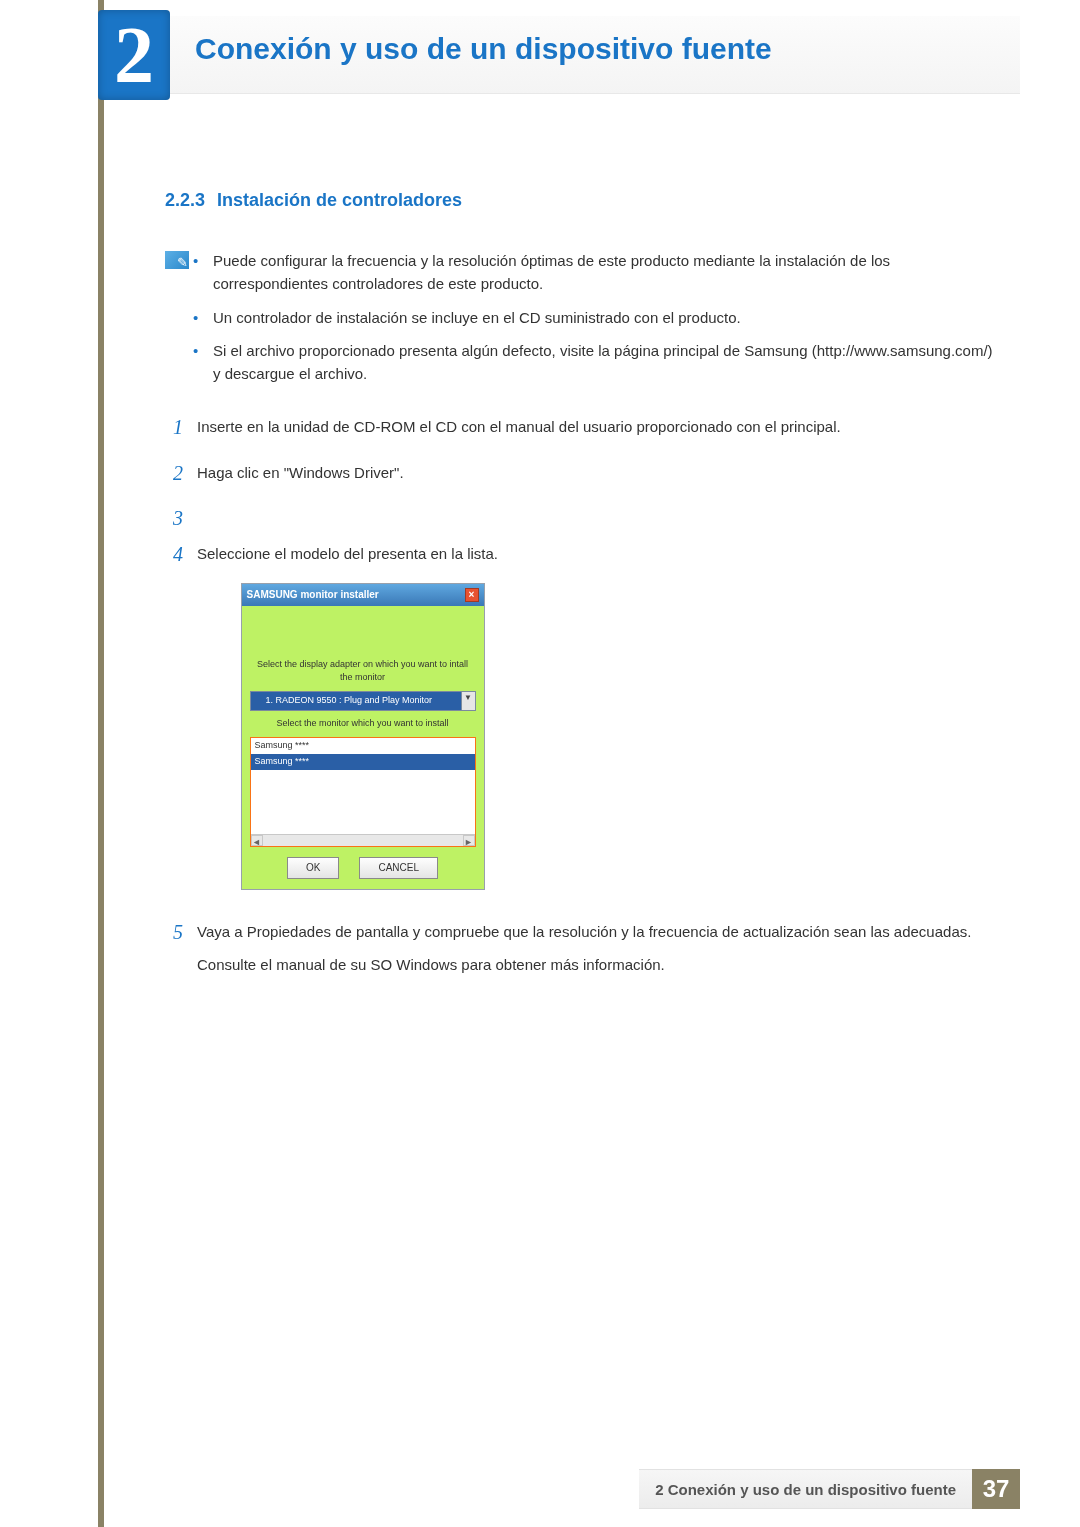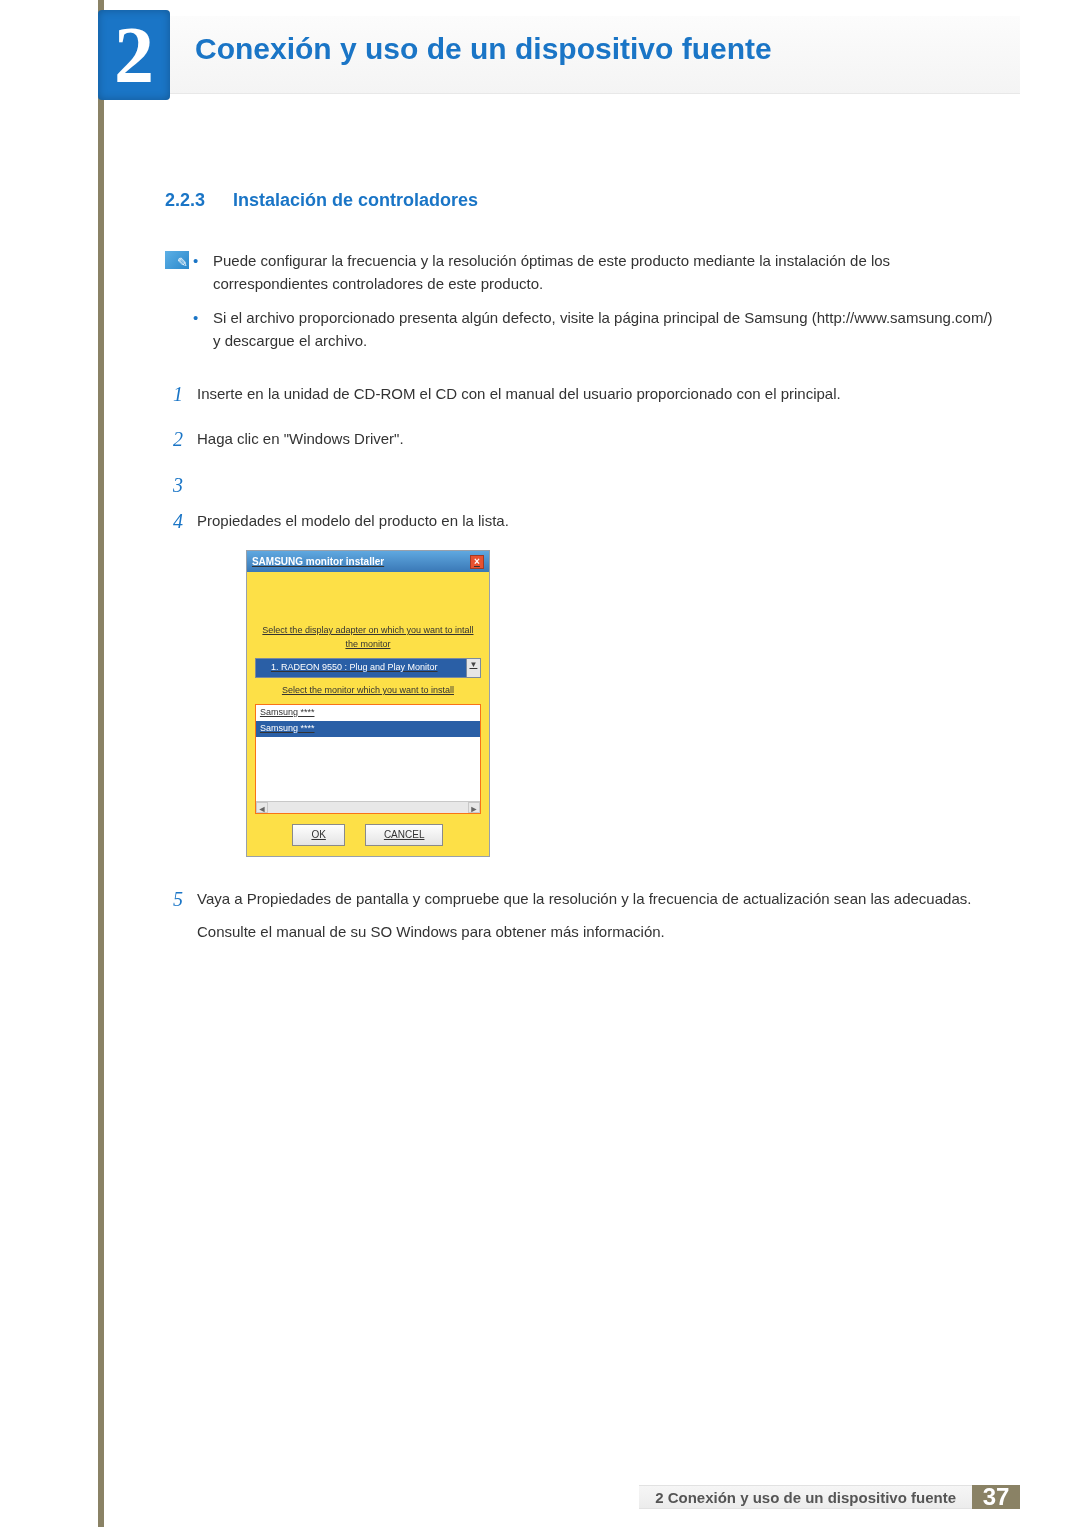--- a/index.html
+++ b/index.html
@@ -57,21 +57,21 @@
     color: #1a75c6;
   }
   .content {
     position: absolute;
     left: 165px;
     top: 190px;
     right: 80px;
   }
   .section-line {
     display: flex;
-    gap: 28px;
+    gap: 12px;
     font-size: 18px;
     font-weight: bold;
     color: #1a75c6;
     margin-bottom: 38px;
   }
   .note-row {
     display: flex;
     gap: 4px;
     margin-bottom: 20px;
   }
@@ -133,23 +133,22 @@
   }
   .step-body p { margin-bottom: 10px; }
   .dialog-wrap {
     margin: 18px 0 18px 30px;
     display: flex;
     justify-content: center;
   }
   .dialog {
     width: 244px;
     border: 1px solid #98a0ab;
-    background: #fde047;
+    background: #bef264;
     font-size: 10px;
-    text-decoration: underline;
   }
   .dlg-title {
     background: linear-gradient(#5fa8e0,#3a78b6);
     color: #fff;
     padding: 3px 5px;
     display: flex;
     justify-content: space-between;
     align-items: center;
     font-size: 10px;
     font-weight: bold;
@@ -224,21 +223,21 @@
     background: linear-gradient(#fefefe,#e4e4e4);
     padding: 2px 18px;
     font-size: 10px;
   }
   .footer {
     position: absolute;
     bottom: 18px;
     right: 60px;
     display: flex;
     align-items: stretch;
-    height: 24px;
+    height: 40px;
     justify-content: center;
   }
   .footer-text {
     background: linear-gradient(#f6f6f6,#ececec);
     border-top: 1px solid #e2e2e2;
     border-bottom: 1px solid #e2e2e2;
     padding: 0 16px;
     display: flex;
     align-items: center;
     font-size: 15px;
@@ -271,20 +270,21 @@
 
   <div class="section-line">
     <span>2.2.3</span>
     <span>Instalación de controladores</span>
   </div>
 
   <div class="note-row">
     <div class="note-icon"></div>
     <ul class="bullet-list">
       <li>Puede configurar la frecuencia y la resolución óptimas de este producto mediante la instalación de los correspondientes controladores de este producto.</li>
+      <li>Un controlador de instalación se incluye en el CD suministrado con el producto.</li>
       <li>Si el archivo proporcionado presenta algún defecto, visite la página principal de Samsung (http://www.samsung.com/) y descargue el archivo.</li>
     </ul>
   </div>
 
   <ol class="steps">
     <li>
       <span class="step-num">1</span>
       <div class="step-body">
           <p>Inserte en la unidad de CD-ROM el CD con el manual del usuario proporcionado con el principal.</p>
         </div>
@@ -294,21 +294,21 @@
       <div class="step-body">
           <p>Haga clic en "Windows Driver".</p>
         </div>
     </li>
     <li>
       <span class="step-num">3</span>
     </li>
     <li>
       <span class="step-num">4</span>
       <div class="step-body">
-        <p>Propiedades el modelo del producto en la lista.</p>
+        <p>Seleccione el modelo del presenta en la lista.</p>
 
         <div class="dialog-wrap">
           <div class="dialog">
             <div class="dlg-title">
               <span>SAMSUNG monitor installer</span>
               <span class="dlg-close">×</span>
             </div>
             <div class="dlg-body">
               <div class="dlg-label">Select the display adapter on which you want to intall the monitor</div>
               <div class="dlg-select">

